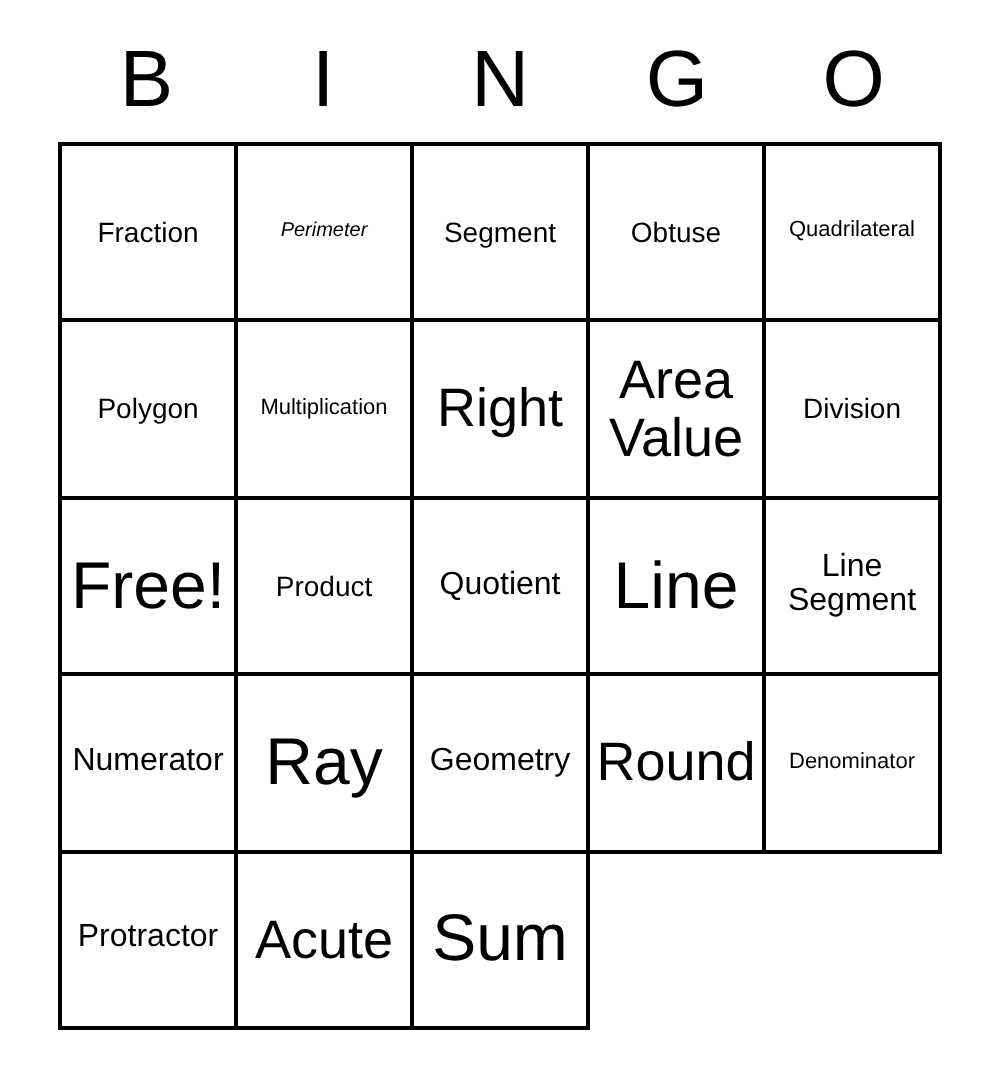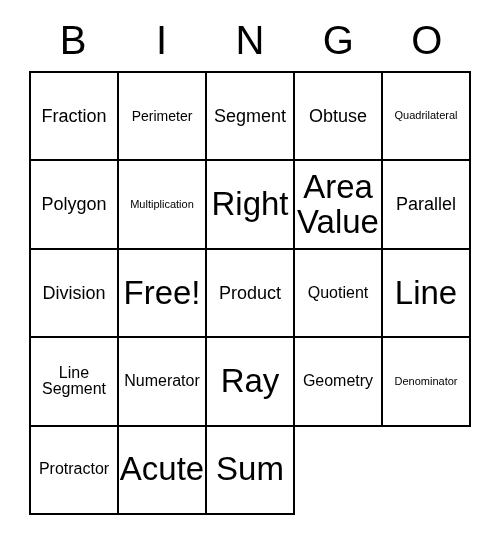--- a/index.html
+++ b/index.html
@@ -62,24 +62,24 @@
     padding: 1px 2px;
     overflow: hidden;
   }
   .cell .cell-text {
     display: block;
     line-height: 1.05;
     white-space: pre-line;
   }
   
   .s-xs .cell-text { font-size: 11px; }
-  .s-sm .cell-text { font-size: 14px; }
+  .s-sm .cell-text { font-size: 10px; font-style: italic; }
   .s-md .cell-text { font-size: 16px; }
-  .s-lg .cell-text { font-size: 18px; }
-  .s-xl .cell-text { font-size: 33px; }
+  .s-lg .cell-text { font-size: 14px; }
+  .s-xl .cell-text { font-size: 27px; }
   .s-xxl .cell-text { font-size: 33px; }
 </style>
 </head>
 <body>
 
 <div id="card">
 
   <div id="header-row">
     <div class="header-cell">
         <span>B</span>
@@ -124,23 +124,20 @@
       </div>
     <div class="cell s-xl">
         <span class="cell-text">Right</span>
       </div>
     <div class="cell s-xl">
         <span class="cell-text">Area
 Value</span>
       </div>
 
     <div class="cell s-lg">
-        <span class="cell-text">Parallel</span>
-      </div>
-    <div class="cell s-lg">
         <span class="cell-text">Division</span>
       </div>
     <div class="cell s-xxl">
         <span class="cell-text">Free!</span>
       </div>
     <div class="cell s-lg">
         <span class="cell-text">Product</span>
       </div>
     <div class="cell s-md">
         <span class="cell-text">Quotient</span>
@@ -156,20 +153,23 @@
     <div class="cell s-md">
         <span class="cell-text">Numerator</span>
       </div>
     <div class="cell s-xxl">
         <span class="cell-text">Ray</span>
       </div>
     <div class="cell s-md">
         <span class="cell-text">Geometry</span>
       </div>
 
+    <div class="cell s-xl">
+        <span class="cell-text">Round</span>
+      </div>
     <div class="cell s-xs">
         <span class="cell-text">Denominator</span>
       </div>
     <div class="cell s-md">
         <span class="cell-text">Protractor</span>
       </div>
     <div class="cell s-xl">
         <span class="cell-text">Acute</span>
       </div>
     <div class="cell s-xxl">

